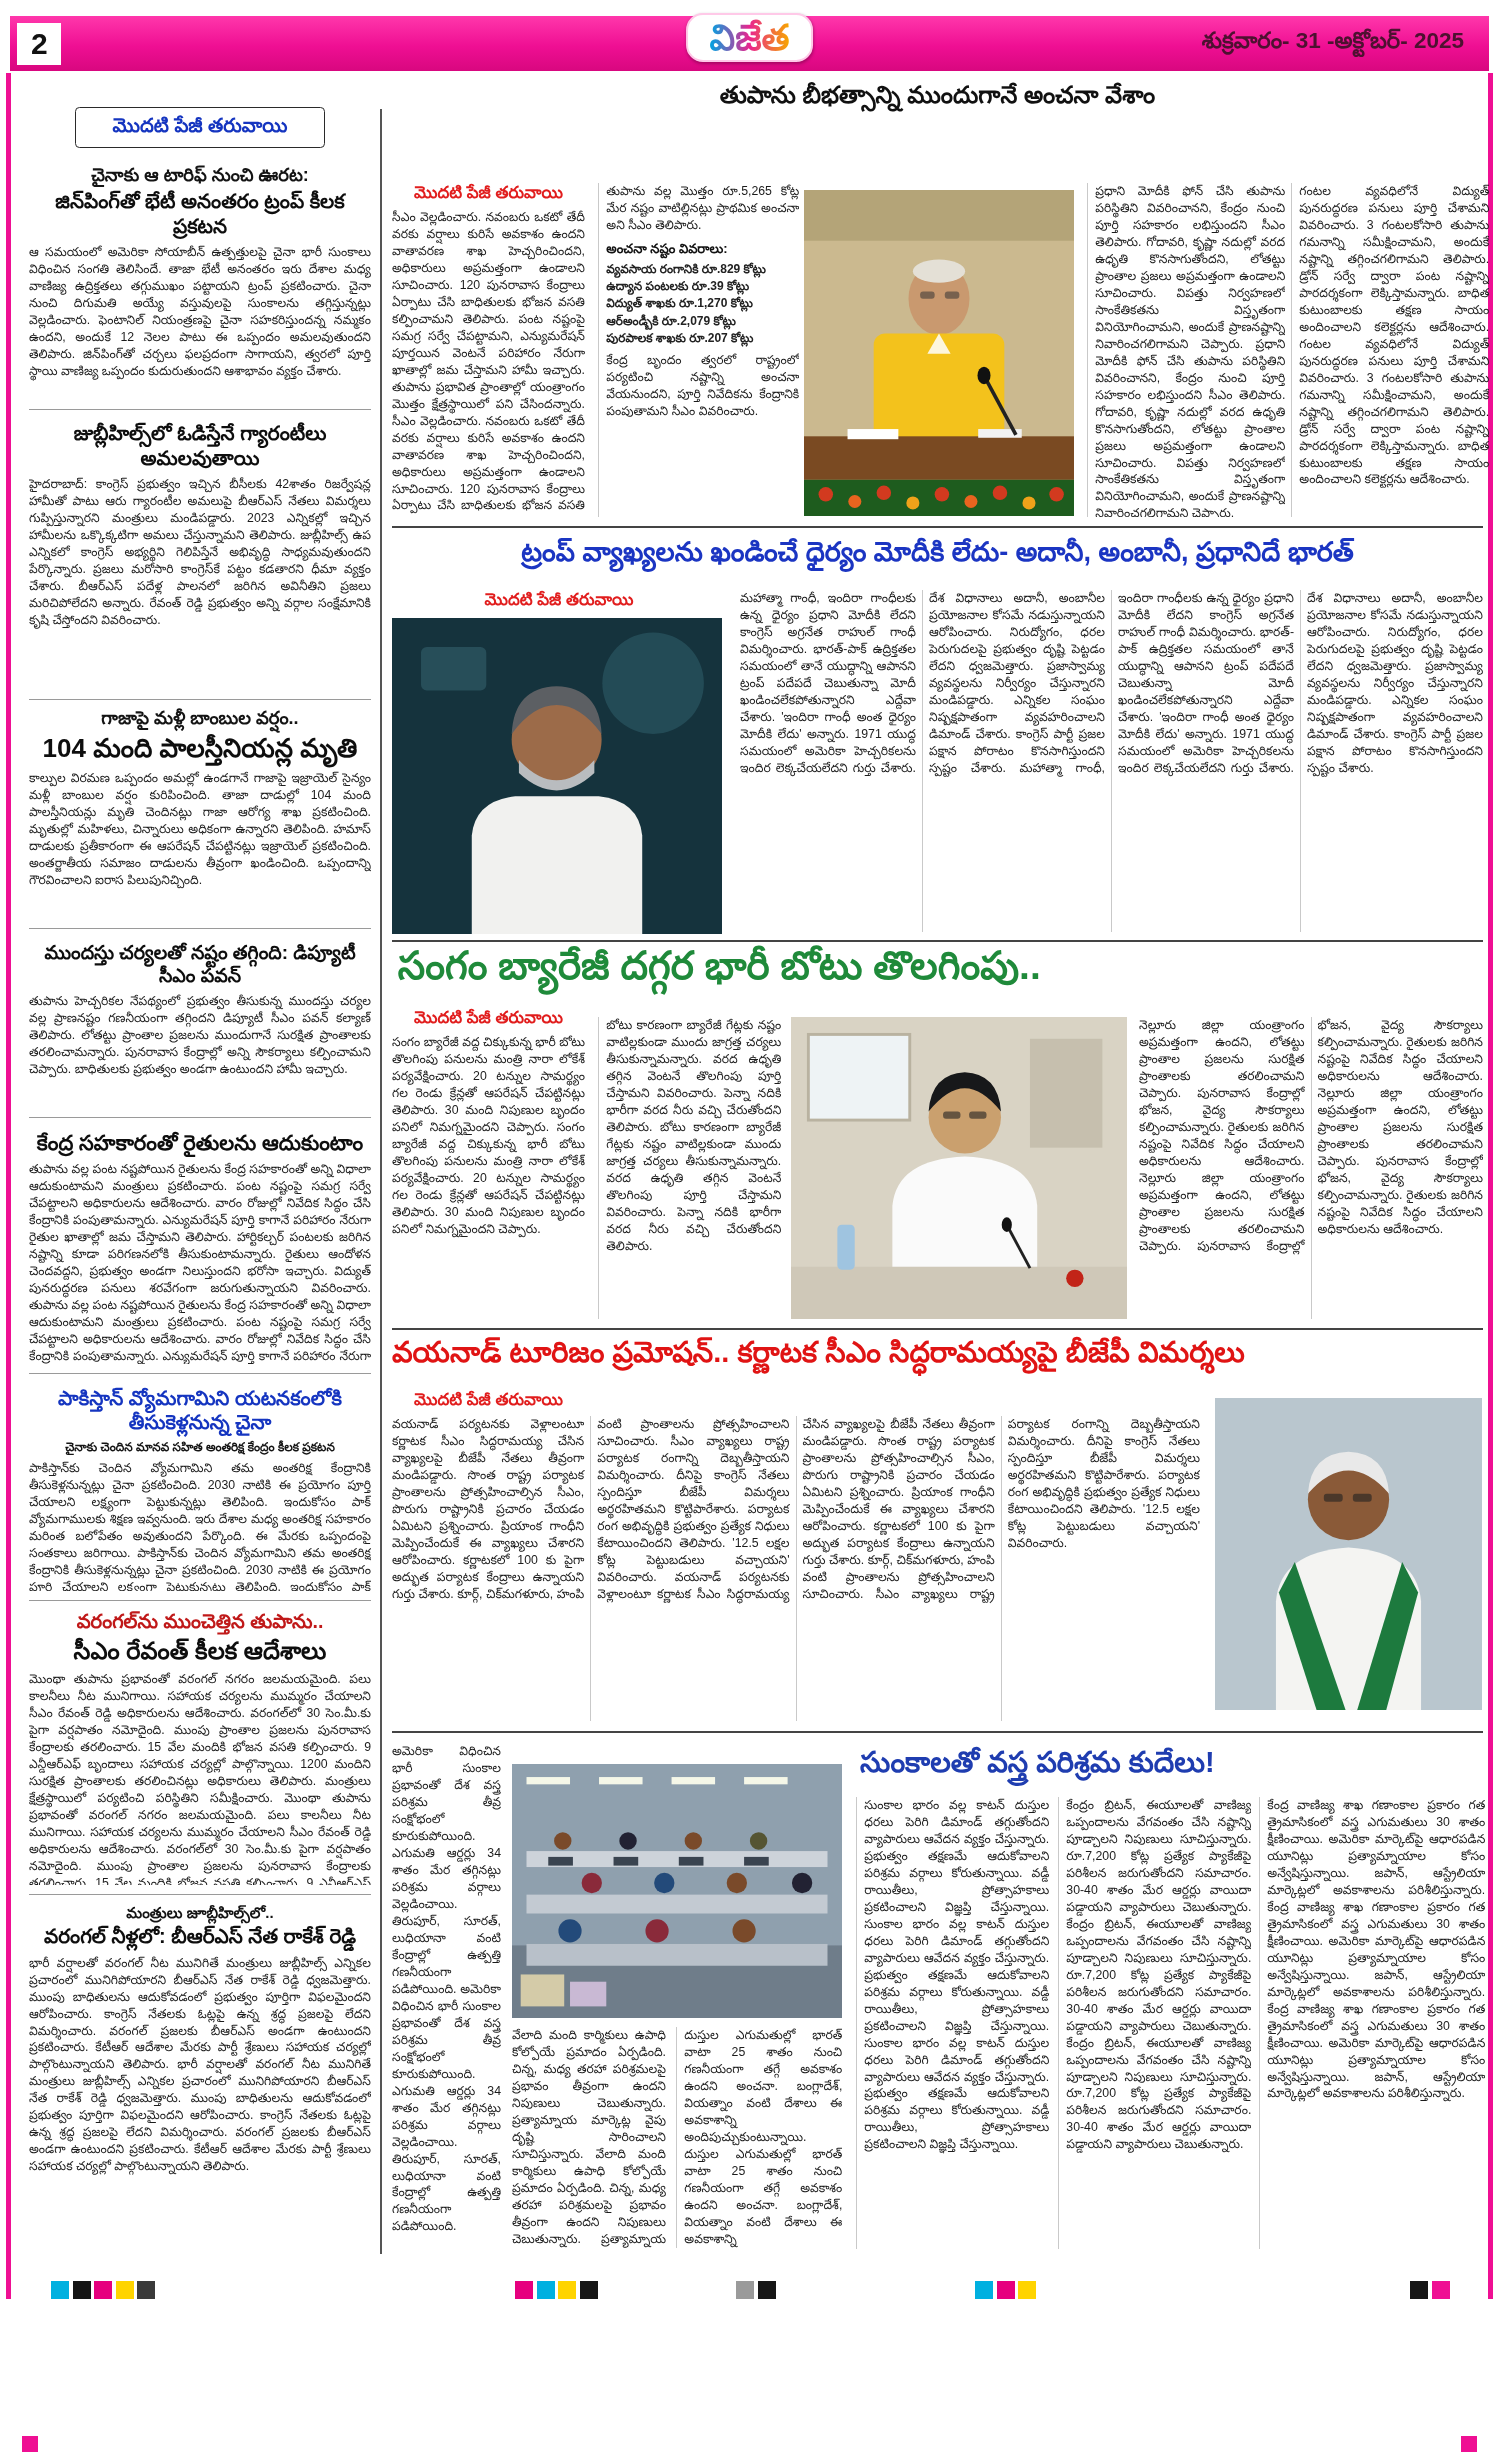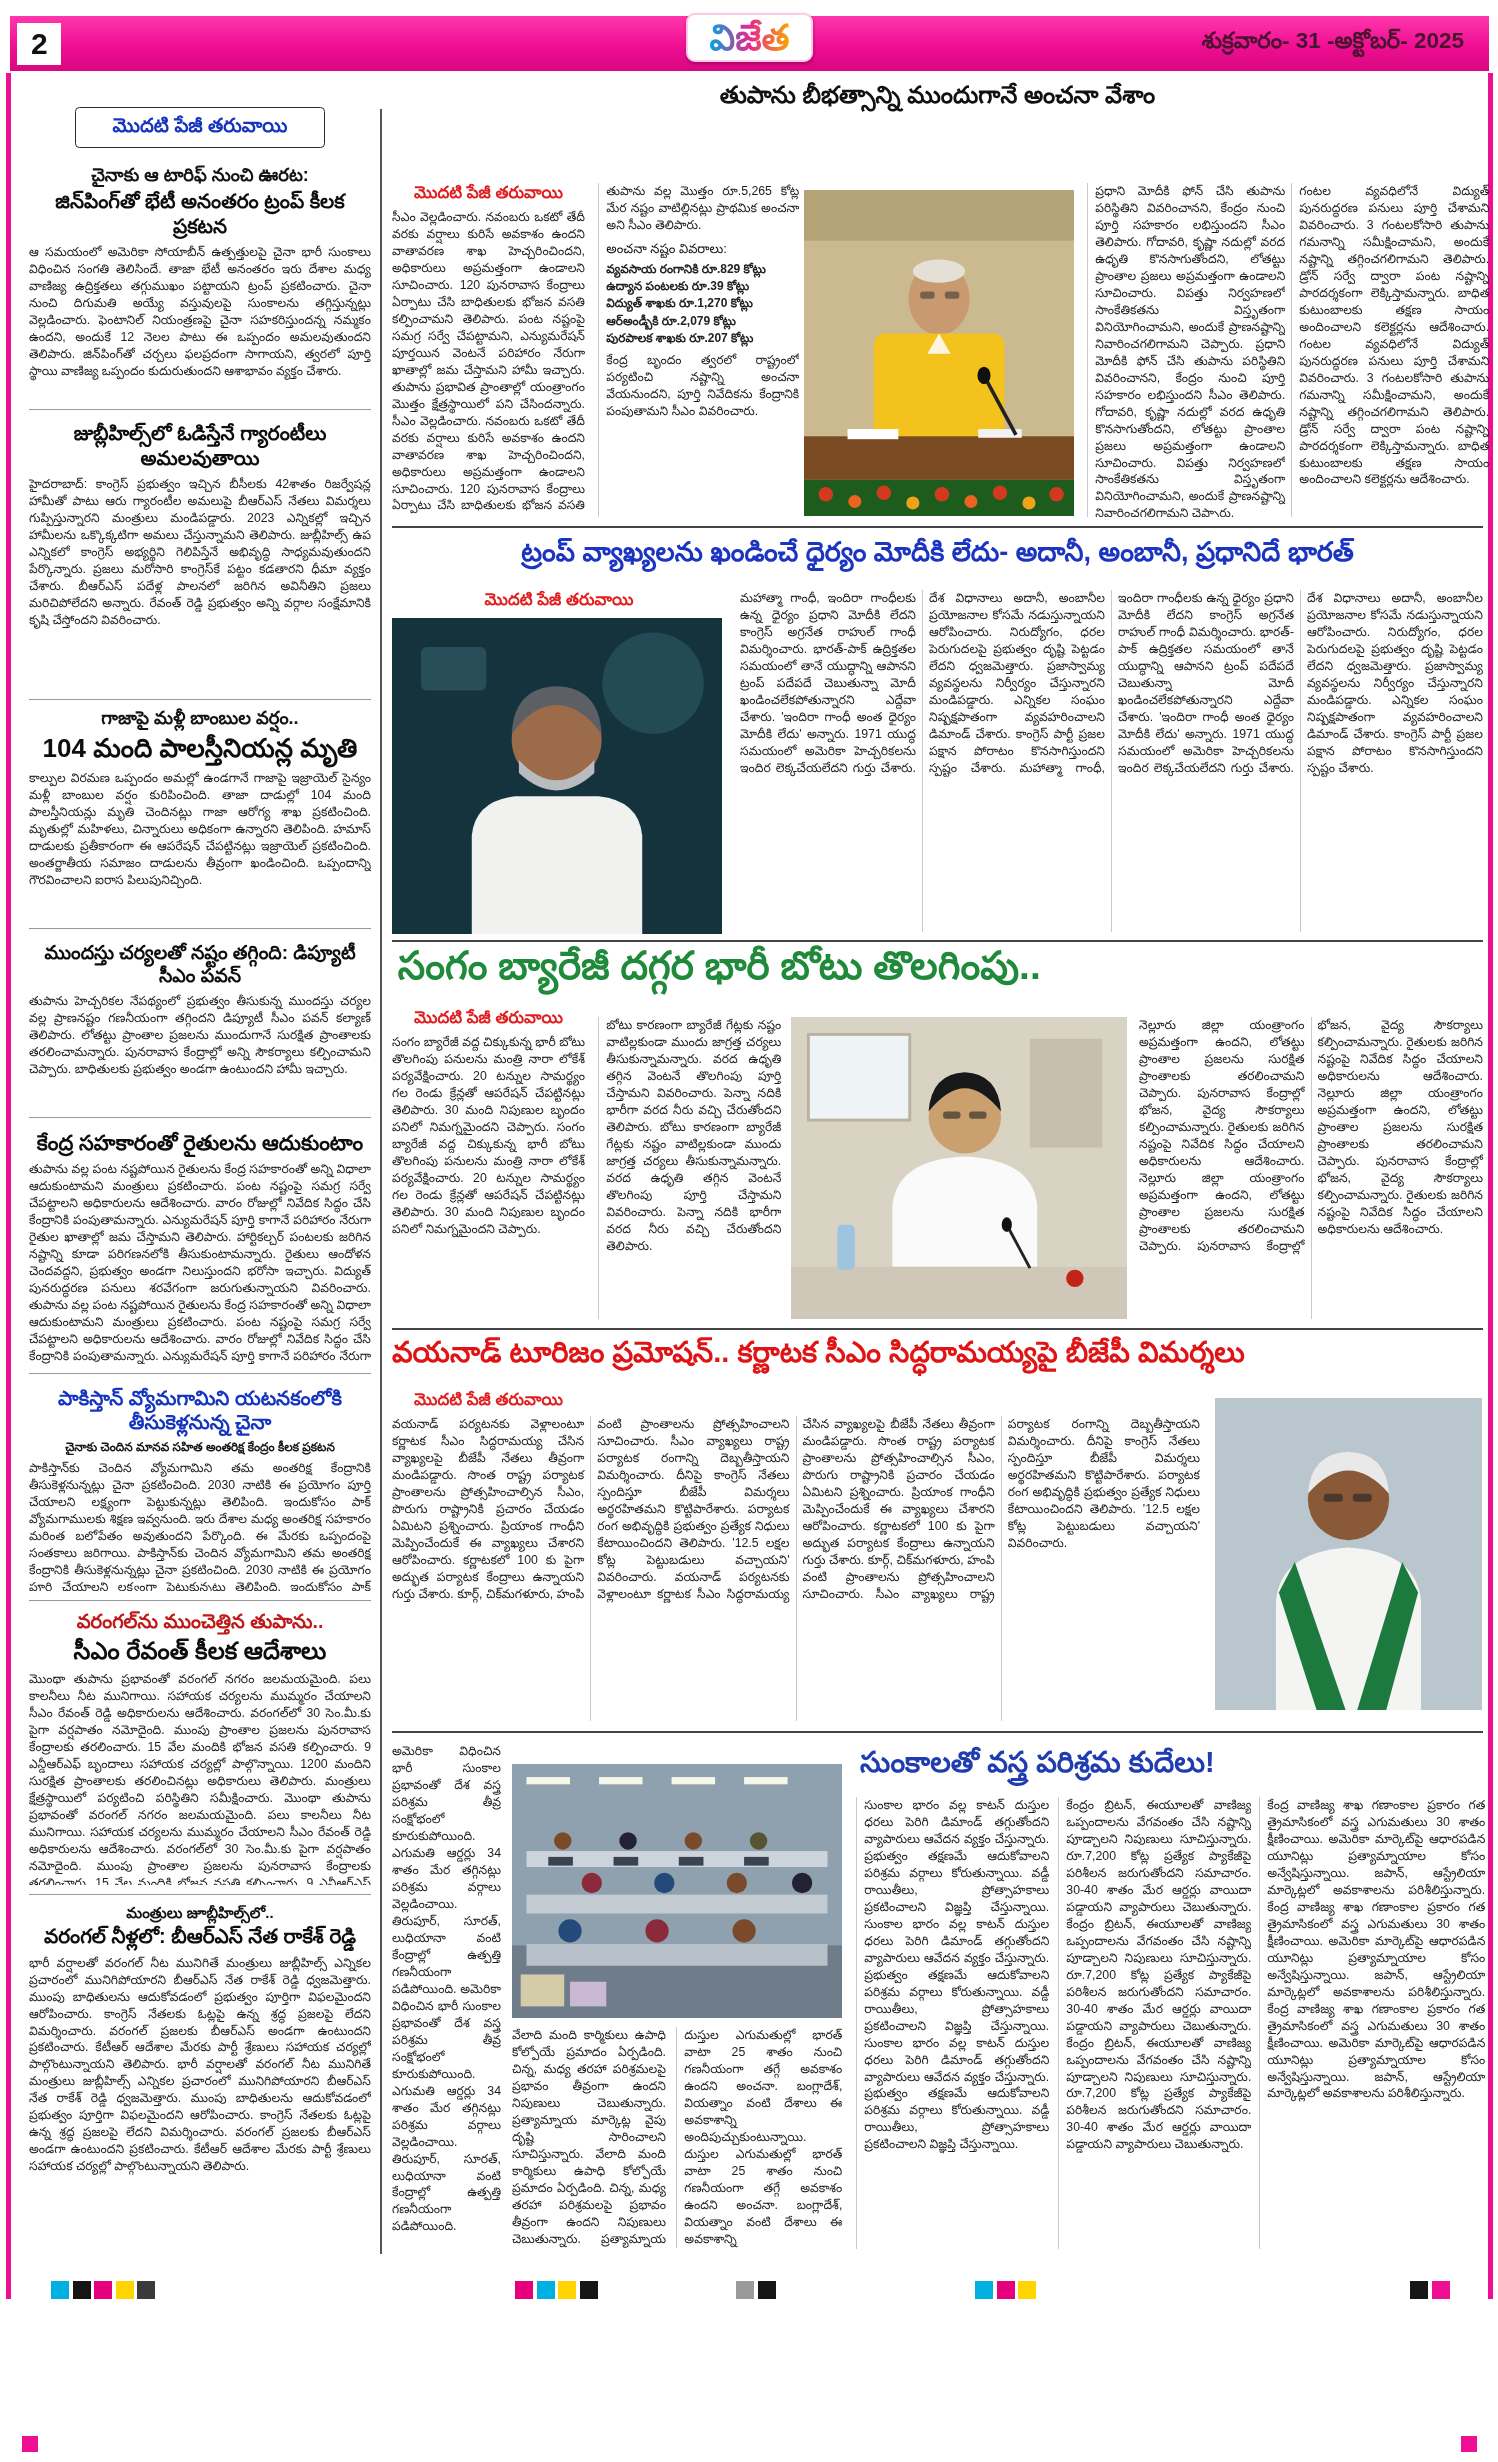--- a/index.html
+++ b/index.html
@@ -3,21 +3,21 @@
 <meta charset="utf-8">
 <style>
   html,body{margin:0;padding:0;background:#e8e8e8;font-family:"Liberation Sans",sans-serif;}
   #page{position:relative;width:1499px;height:2462px;background:#ffffff;overflow:hidden;margin:0 auto;}
   
   .rail{position:absolute;width:5px;top:73px;height:2226px;background:#ef0f93;}
   .pinksq{position:absolute;width:16px;height:16px;background:#ef0f93;bottom:10px;}
   
   #masthead-bar{position:absolute;left:10px;right:10px;top:16px;height:55px;background:linear-gradient(180deg,#ff37ab 0%,#ef0f93 55%,#d8077f 100%);display:flex;align-items:center;}
   #pagenum{background:#ffffff;width:44px;height:42px;margin-left:7.3px;display:flex;align-items:center;justify-content:center;font-size:30px;font-weight:bold;color:#111;}
-  #logo-box{position:absolute;left:50%;transform:translateX(-50%);top:-2.9px;background:#ffffff;border:2.2px solid #ffc9e8;border-radius:9px;padding:4.4px 22px;box-shadow:0 1.5px 2.9px rgba(0,0,0,.25);}
+  #logo-box{position:absolute;left:50%;transform:translateX(-50%);top:-2.9px;background:#ffffff;border:2.2px solid #ffc9e8;border-radius:17px;padding:4.4px 22px;box-shadow:0 1.5px 2.9px rgba(0,0,0,.25);}
   #logo-text{font-size:36px;font-weight:bold;background:linear-gradient(90deg,#00a3e2 0%,#e9258e 50%,#f7a600 100%);-webkit-background-clip:text;background-clip:text;color:transparent;line-height:1;}
   #edition-date{margin-left:auto;margin-right:25px;font-size:22.5px;font-weight:bold;color:#4d1130;}
   
   .vsep{position:absolute;left:380px;top:109px;width:1.5px;height:2145px;background:#555;}
   .hrule{position:absolute;left:392px;width:1091px;height:1.5px;background:#444;}
   
   #leftcol{position:absolute;left:29px;top:107px;width:342px;height:2146px;overflow:hidden;}
   .cbox{width:239px;margin:0 auto 4.4px auto;border:1.5px solid #2a2a2a;border-radius:4.4px;padding:5.8px 4.4px;text-align:center;font-weight:bold;font-size:19.6px;color:#1535c0;background:#fff;}
   .lart{border-top:0.7px solid #9a9a9a;padding-top:8.7px;margin-top:8.7px;}
   .lc-kicker{font-size:18px;font-weight:bold;text-align:center;color:#141414;line-height:1.2;}
@@ -33,21 +33,21 @@
   .cols2{column-count:2;column-gap:13px;column-rule:0.7px solid #c9c9c9;}
   .cols4{column-count:4;column-gap:13px;column-rule:0.7px solid #c9c9c9;}
   
   .block{position:absolute;left:392px;width:1091px;}
   .kicker-main{position:absolute;top:0;left:0;width:100%;text-align:center;font-size:24px;font-weight:bold;color:#111;}
   .headline-red-big{position:absolute;top:33px;left:0;width:100%;text-align:center;font-size:44px;font-weight:bold;color:#e01414;white-space:nowrap;}
   .headline-blue{position:absolute;top:5.8px;left:0;width:100%;text-align:center;font-size:27px;font-weight:bold;color:#1b35c2;white-space:nowrap;overflow:hidden;}
   .headline-green{position:absolute;top:0;left:5.8px;font-size:39px;font-weight:bold;color:#1f8a3a;white-space:nowrap;}
   .headline-red{position:absolute;top:2.9px;left:0;width:100%;font-size:29px;font-weight:bold;color:#e01414;white-space:nowrap;}
   .headline-blue-big{position:absolute;font-size:29px;font-weight:bold;color:#1f3db0;white-space:nowrap;text-align:left;}
-  .losses-title{font-weight:normal;font-size:13px;margin:5.8px 0 2.9px 0;color:#111;}
+  .losses-title{font-weight:bold;font-size:13px;margin:5.8px 0 2.9px 0;color:#111;}
   .loss-item{font-size:12px;font-weight:bold;line-height:1.45;color:#222;}
   .photo{position:absolute;overflow:hidden;background:#ccc;}
   .photo svg{display:block;width:100%;height:100%;}
   
   #regbar{position:absolute;left:0;top:2281px;width:100%;height:20px;}
   .rg{position:absolute;display:flex;gap:3.6px;}
   .rg div{width:18px;height:18px;}
 </style>
 </head>
 <body>

